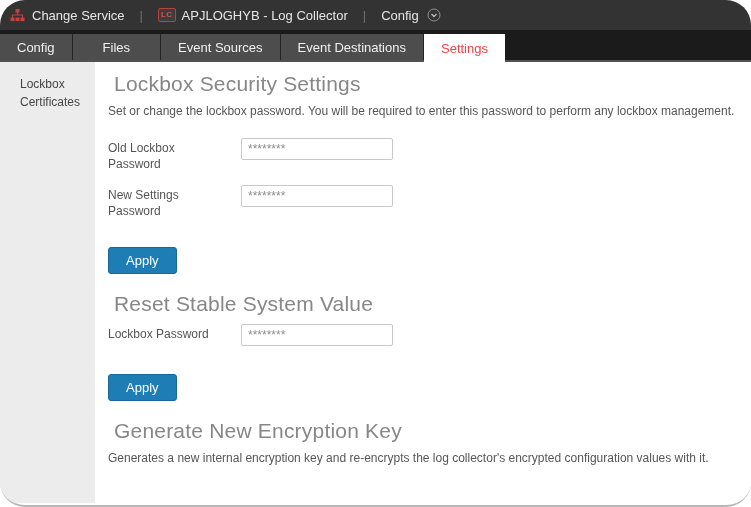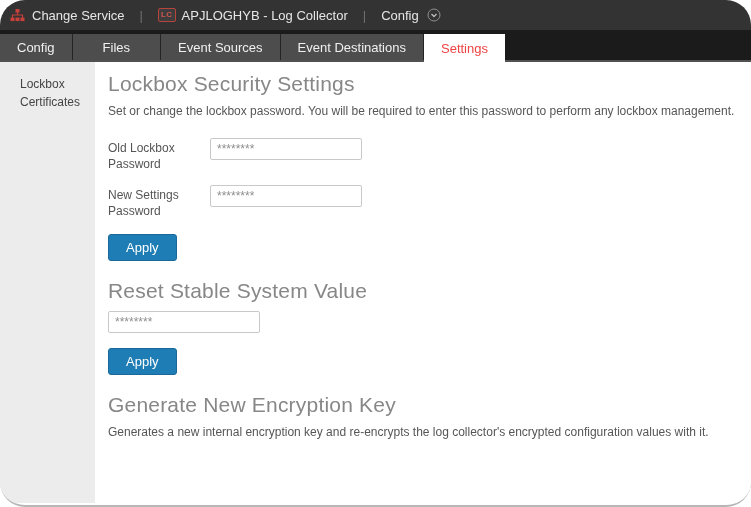--- a/index.html
+++ b/index.html
@@ -56,43 +56,43 @@
   .sidebar {
     width: 95px; background: #ececec; flex-shrink: 0;
     padding: 13px 0 0 20px; font-size: 12px; color: #454545;
   }
   .sidebar .nav-item { line-height: 18px; cursor: pointer; }
 
   .content { flex: 1; background: #fff; padding: 10px 0 0 13px; }
 
   .section-title {
     font-size: 21px; font-weight: 300; color: #878787;
-    letter-spacing: .2px; margin-bottom: 8px;
+    letter-spacing: .2px; margin-bottom: 8px; margin-left: 6px;
   }
   .section-desc { font-size: 12px; color: #565656; margin-bottom: 20px; }
 
-  .form-row { display: flex; margin-bottom: 13px; }
+  .form-row { display: flex; margin-bottom: 13px; gap: 31px; }
   .form-label {
     width: 102px; font-size: 12px; color: #555555;
     line-height: 16px; padding-top: 2px; flex-shrink: 0;
   }
   .pw-input {
     width: 152px; height: 22px;
     border: 1px solid #c9c9c9; border-radius: 2px;
     font-family: "Liberation Sans", sans-serif;
     font-size: 12px; color: #8e8e8e; padding: 2px 6px;
     outline: none;
   }
   .apply-btn {
     display: inline-block;
     background: #1f7db5; color: #ffffff;
     border: 1px solid #1a689a; border-radius: 3px;
     font-family: "Liberation Sans", sans-serif;
     font-size: 13px; padding: 5px 17px;
-    margin: 2px 0 12px; cursor: pointer;
+    margin: 15px 0 12px; cursor: pointer;
   }
   .gap-top { margin-top: 6px; }
 </style>
 </head>
 <body>
 
 <div class="app">
 
   <header class="topbar">
     <span class="item">
@@ -159,20 +159,21 @@
           <input type="text" class="pw-input" value="********" style="">
         </div>
 
         <button class="apply-btn">Apply</button>
       </section>
 
       <section class="gap-top">
         <div class="section-title">Reset Stable System Value</div>
 
         <div class="form-row">
+          <div class="form-label">Lockbox Password</div>
           <input type="text" class="pw-input" value="********" style="">
         </div>
 
         <button class="apply-btn">Apply</button>
       </section>
 
       <section class="gap-top">
         <div class="section-title">Generate New Encryption Key</div>
         <div class="section-desc">Generates a new internal encryption key and re-encrypts the log collector's encrypted configuration values with it.</div>
 

